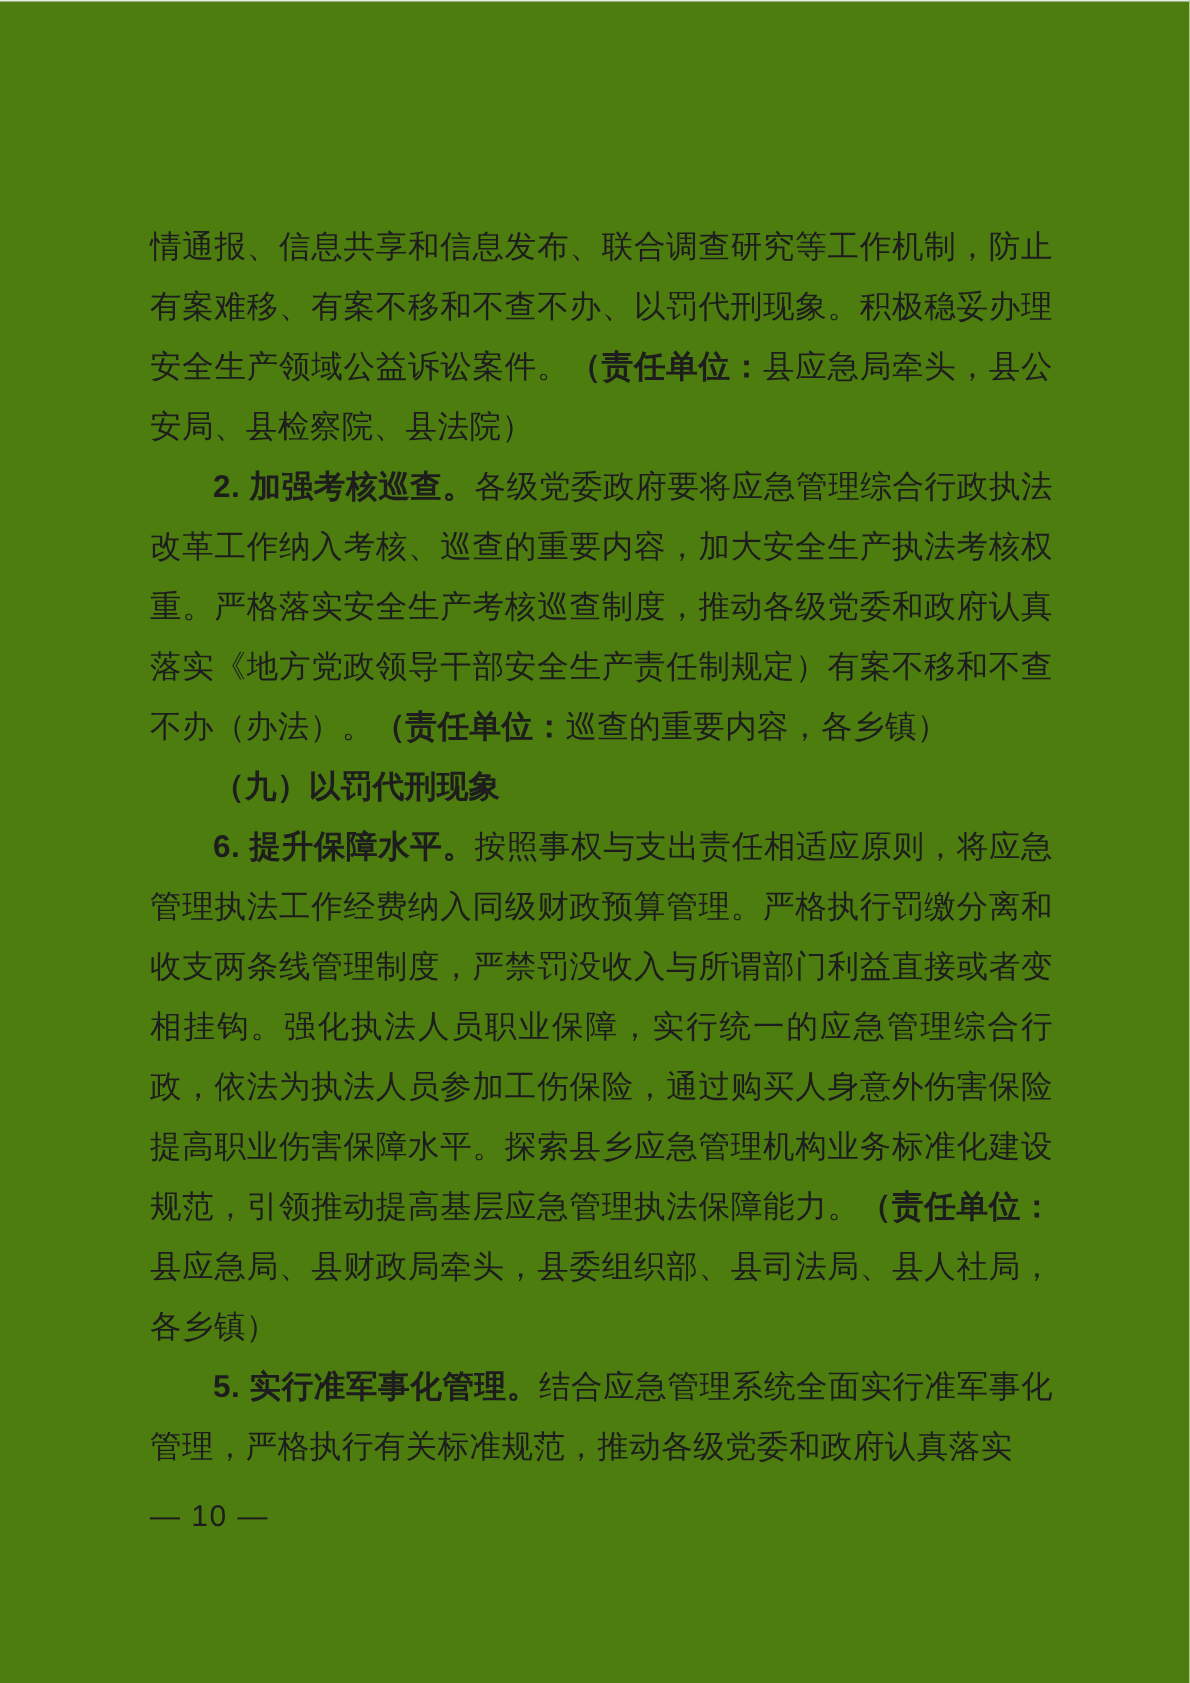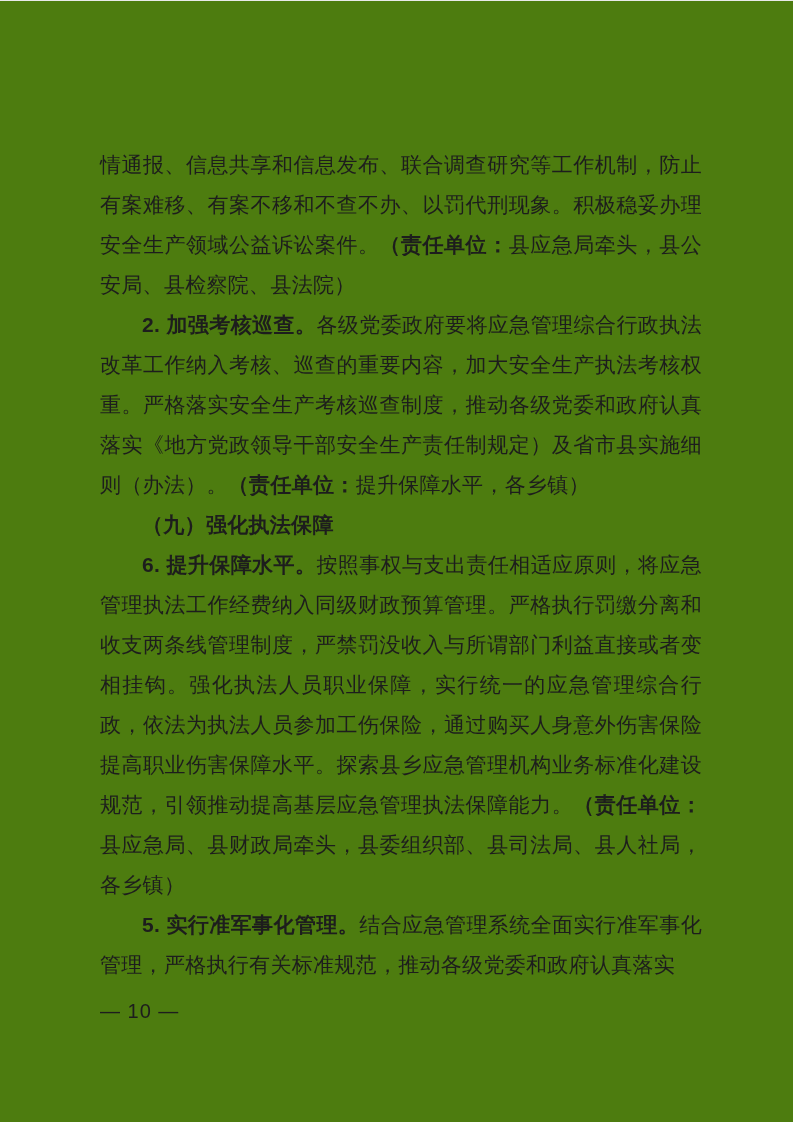--- a/index.html
+++ b/index.html
@@ -61,24 +61,24 @@
 
 <div class="page">
 
   <main class="body-text">
 
     <p class="para no-indent">
       <span>情通报、信息共享和信息发布、联合调查研究等工作机制，防止有案难移、有案不移和不查不办、以罚代刑现象。积极稳妥办理安全生产领域公益诉讼案件。</span><span class="bold">（责任单位：</span><span>县应急局牵头，县公安局、县检察院、县法院）</span>
     </p>
 
     <p class="para">
-      <span class="bold">2. 加强考核巡查。</span><span>各级党委政府要将应急管理综合行政执法改革工作纳入考核、巡查的重要内容，加大安全生产执法考核权重。严格落实安全生产考核巡查制度，推动各级党委和政府认真落实《地方党政领导干部安全生产责任制规定）及省市县实施细则（办法）。</span><span class="bold">（责任单位：</span><span>提升保障水平，各乡镇）</span>
+      <span class="bold">2. 加强考核巡查。</span><span>各级党委政府要将应急管理综合行政执法改革工作纳入考核、巡查的重要内容，加大安全生产执法考核权重。严格落实安全生产考核巡查制度，推动各级党委和政府认真落实《地方党政领导干部安全生产责任制规定）有案不移和不查不办（办法）。</span><span class="bold">（责任单位：</span><span>巡查的重要内容，各乡镇）</span>
     </p>
 
-    <h3 class="section-heading">（九）强化执法保障</h3>
+    <h3 class="section-heading">（九）以罚代刑现象</h3>
 
     <p class="para">
       <span class="bold">6. 提升保障水平。</span><span>按照事权与支出责任相适应原则，将应急管理执法工作经费纳入同级财政预算管理。严格执行罚缴分离和收支两条线管理制度，严禁罚没收入与所谓部门利益直接或者变相挂钩。强化执法人员职业保障，实行统一的应急管理综合行政，依法为执法人员参加工伤保险，通过购买人身意外伤害保险提高职业伤害保障水平。探索县乡应急管理机构业务标准化建设规范，引领推动提高基层应急管理执法保障能力。</span><span class="bold">（责任单位：</span><span>县应急局、县财政局牵头，县委组织部、县司法局、县人社局，各乡镇）</span>
     </p>
 
     <p class="para">
       <span class="bold">5. 实行准军事化管理。</span><span>结合应急管理系统全面实行准军事化管理，严格执行有关标准规范，推动各级党委和政府认真落实</span>
     </p>
 
   </main>

